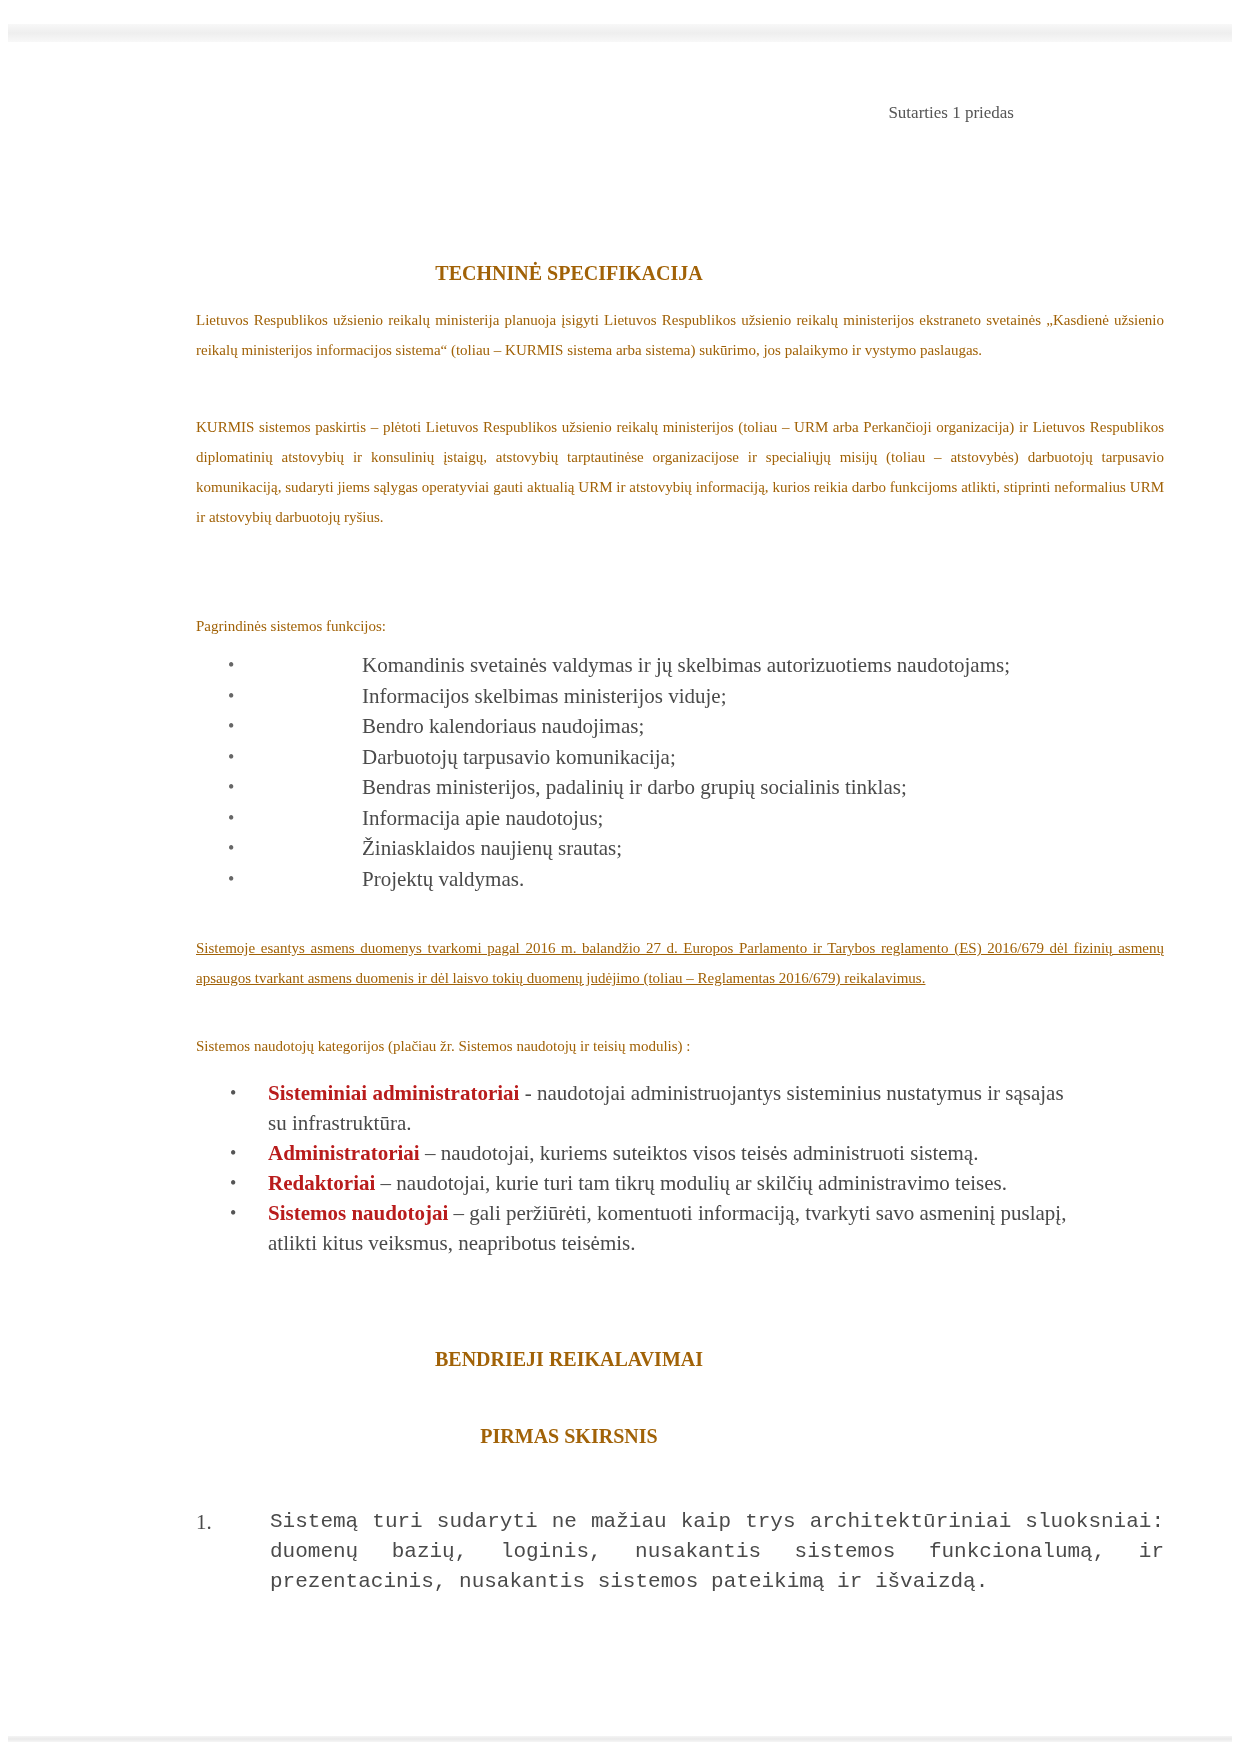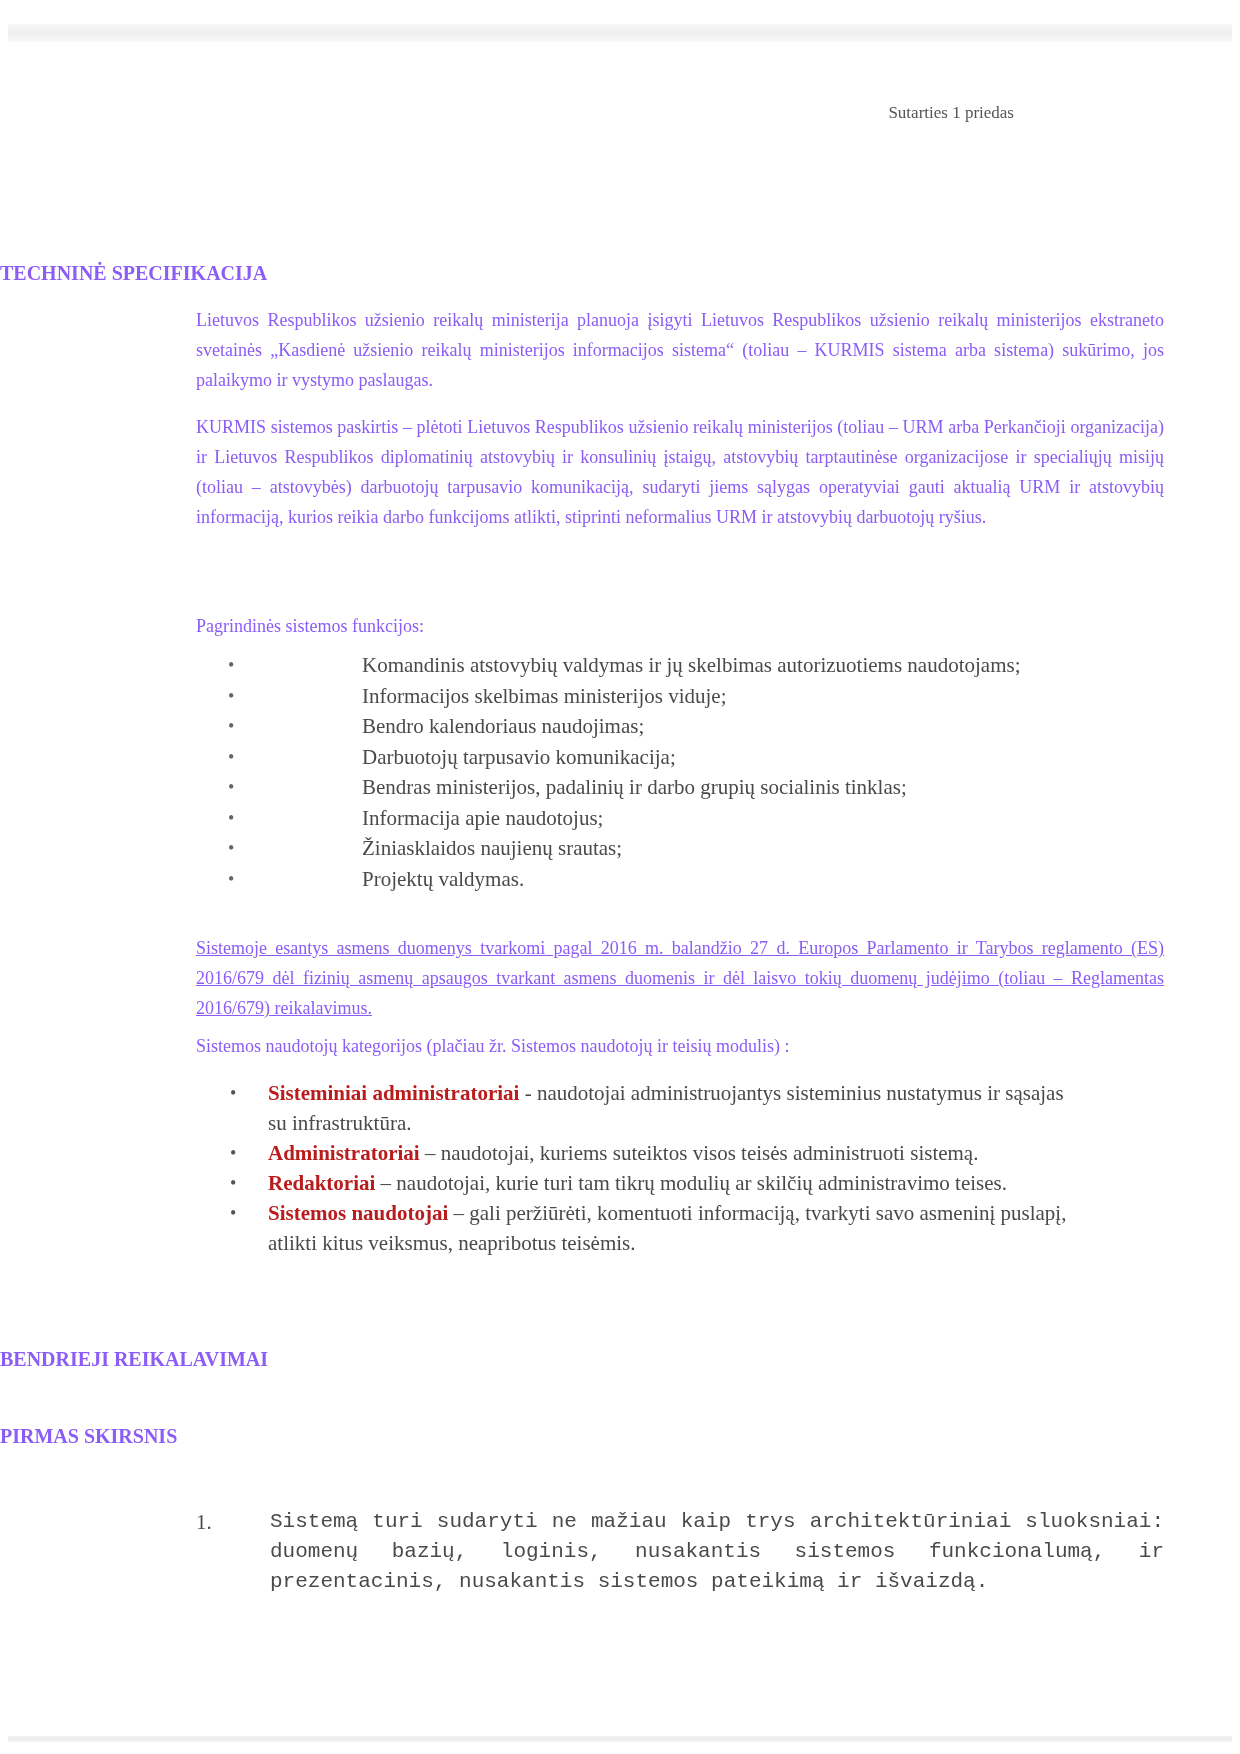--- a/index.html
+++ b/index.html
@@ -4,24 +4,24 @@
   <style>
     html, body { margin: 0; padding: 0; background: #ffffff; }
     body { width: 1240px; height: 1754px; position: relative; overflow: hidden;
            font-family: "Liberation Serif", "DejaVu Serif", serif; color: #4a4a4a; }
     .scan-edge-top { position: absolute; left: 8px; right: 8px; top: 24px; height: 18px;
            background: linear-gradient(#f8f8f8, #eeeeee 50%, #f8f8f8); }
     .scan-edge-bottom { position: absolute; left: 8px; right: 8px; top: 1736px; height: 6px;
            background: linear-gradient(#f4f4f4, #eaeaea 50%, #f6f6f6); }
     .page { position: absolute; left: 0; top: 0; width: 1240px; height: 1754px; }
     .annex { position: absolute; right: 226px; top: 103px; font-size: 17px; color: #555; }
-    .title { position: absolute; left: 0; width: 1138px; text-align: left; font-weight: bold;
-             font-size: 20px; color: #8b5cf6; }
-    .para { position: absolute; left: 196px; width: 968px; font-size: 18px; line-height: 30px;
-            text-align: justify; color: #8b5cf6; }
+    .title { position: absolute; left: 0; width: 1138px; text-align: center; font-weight: bold;
+             font-size: 20px; color: #a16207; }
+    .para { position: absolute; left: 196px; width: 968px; font-size: 15px; line-height: 30px;
+            text-align: justify; color: #a16207; }
     .para .j { text-align-last: left; }
     .flist { position: absolute; left: 226px; top: 650px; margin: 0; padding: 0; list-style: none; }
     .flist li { position: relative; height: 30.5px; font-size: 21px; line-height: 30px; }
     .flist .bullet { position: absolute; left: 2px; top: 0; color: #666; font-size: 18px; }
     .flist .ftext { position: absolute; left: 136px; white-space: nowrap; }
     .ulist { position: absolute; left: 226px; top: 1078px; width: 860px; margin: 0; padding: 0; list-style: none; }
     .ulist li { position: relative; padding-left: 42px; font-size: 21px; line-height: 30px; margin-bottom: 0; }
     .ulist .bullet { position: absolute; left: 4px; top: 0; color: #555; font-size: 18px; }
     .ulist b { color: #b91c1c; }
     .num-item { position: absolute; left: 196px; top: 1507px; width: 968px; font-size: 21px; line-height: 30px; }
@@ -45,21 +45,21 @@
 
   <div class="para" style="top:412px;">
     <div class="j">KURMIS sistemos paskirtis – plėtoti Lietuvos Respublikos užsienio reikalų ministerijos (toliau – URM arba Perkančioji organizacija) ir Lietuvos Respublikos diplomatinių atstovybių ir konsulinių įstaigų, atstovybių tarptautinėse organizacijose ir specialiųjų misijų (toliau – atstovybės) darbuotojų tarpusavio komunikaciją, sudaryti jiems sąlygas operatyviai gauti aktualią URM ir atstovybių informaciją, kurios reikia darbo funkcijoms atlikti, stiprinti neformalius URM ir atstovybių darbuotojų ryšius.</div>
   </div>
 
   <div class="para" style="top:611px;">Pagrindinės sistemos funkcijos:</div>
 
   <ul class="flist">
     <li>
         <span class="bullet">•</span>
-        <span class="ftext">Komandinis atstovybių valdymas ir jų skelbimas autorizuotiems naudotojams;</span>
+        <span class="ftext">Komandinis svetainės valdymas ir jų skelbimas autorizuotiems naudotojams;</span>
       </li>
     <li>
         <span class="bullet">•</span>
         <span class="ftext">Informacijos skelbimas ministerijos viduje;</span>
       </li>
     <li>
         <span class="bullet">•</span>
         <span class="ftext">Bendro kalendoriaus naudojimas;</span>
       </li>
     <li>

